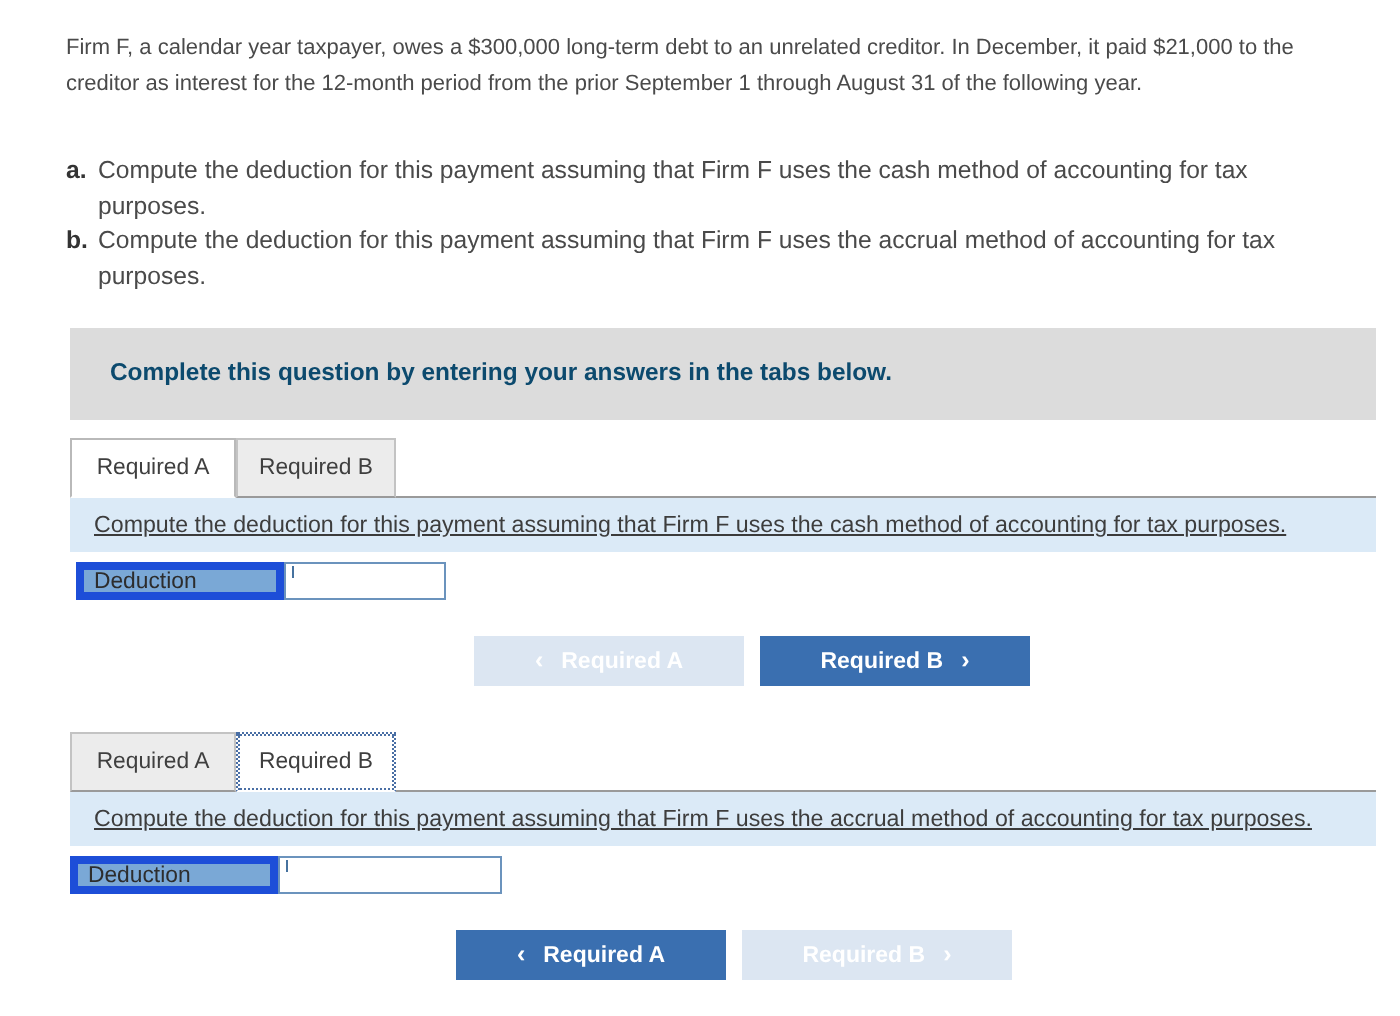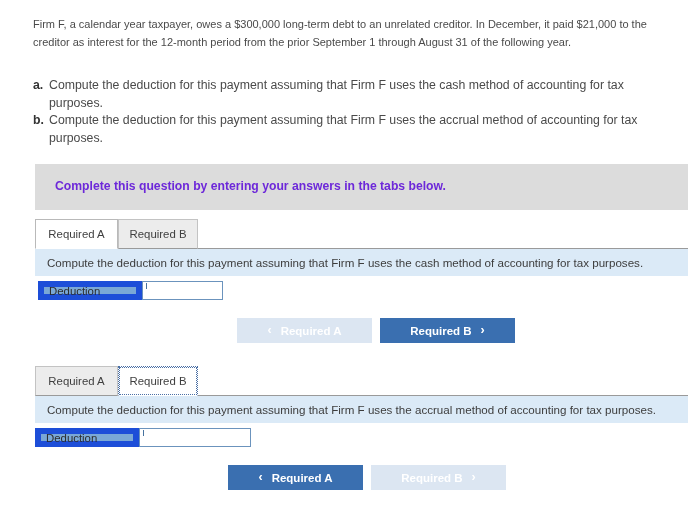--- a/index.html
+++ b/index.html
@@ -59,28 +59,29 @@
     height: 46px;
     background: #dcdcdc;
     box-sizing: border-box;
   }
   .banner-text {
     position: absolute;
     left: 20px;
     top: 15px;
     font-size: 12.2px;
     font-weight: bold;
-    color: #6d28d9;
+    color: #0c4a6e;
   }
 
   
   .panel {
     position: absolute;
     left: 35px;
     width: 653px;
+    text-decoration: underline;
   }
   .panel-1 { top: 219px; }
   .panel-2 { top: 366px; }
 
   .tabstrip {
     position: relative;
     height: 30px;
     border-bottom: 1px solid #9a9a9a;
     box-sizing: border-box;
   }
@@ -139,21 +140,21 @@
     height: 30px;
     margin-top: 5px;
   }
   .ded-label {
     position: absolute;
     left: 0px;
     top: 0px;
     width: 104px;
     height: 19px;
     background: #7aa8d6;
-    border: 6px solid #1d4ed8;
+    border: 4px solid #1d4ed8;
     box-sizing: border-box;
     font-size: 11.4px;
     color: #2d2d2d;
     display: flex;
     align-items: center;
     padding-left: 5px;
   }
   .ded-input {
     position: absolute;
     top: 0px;

